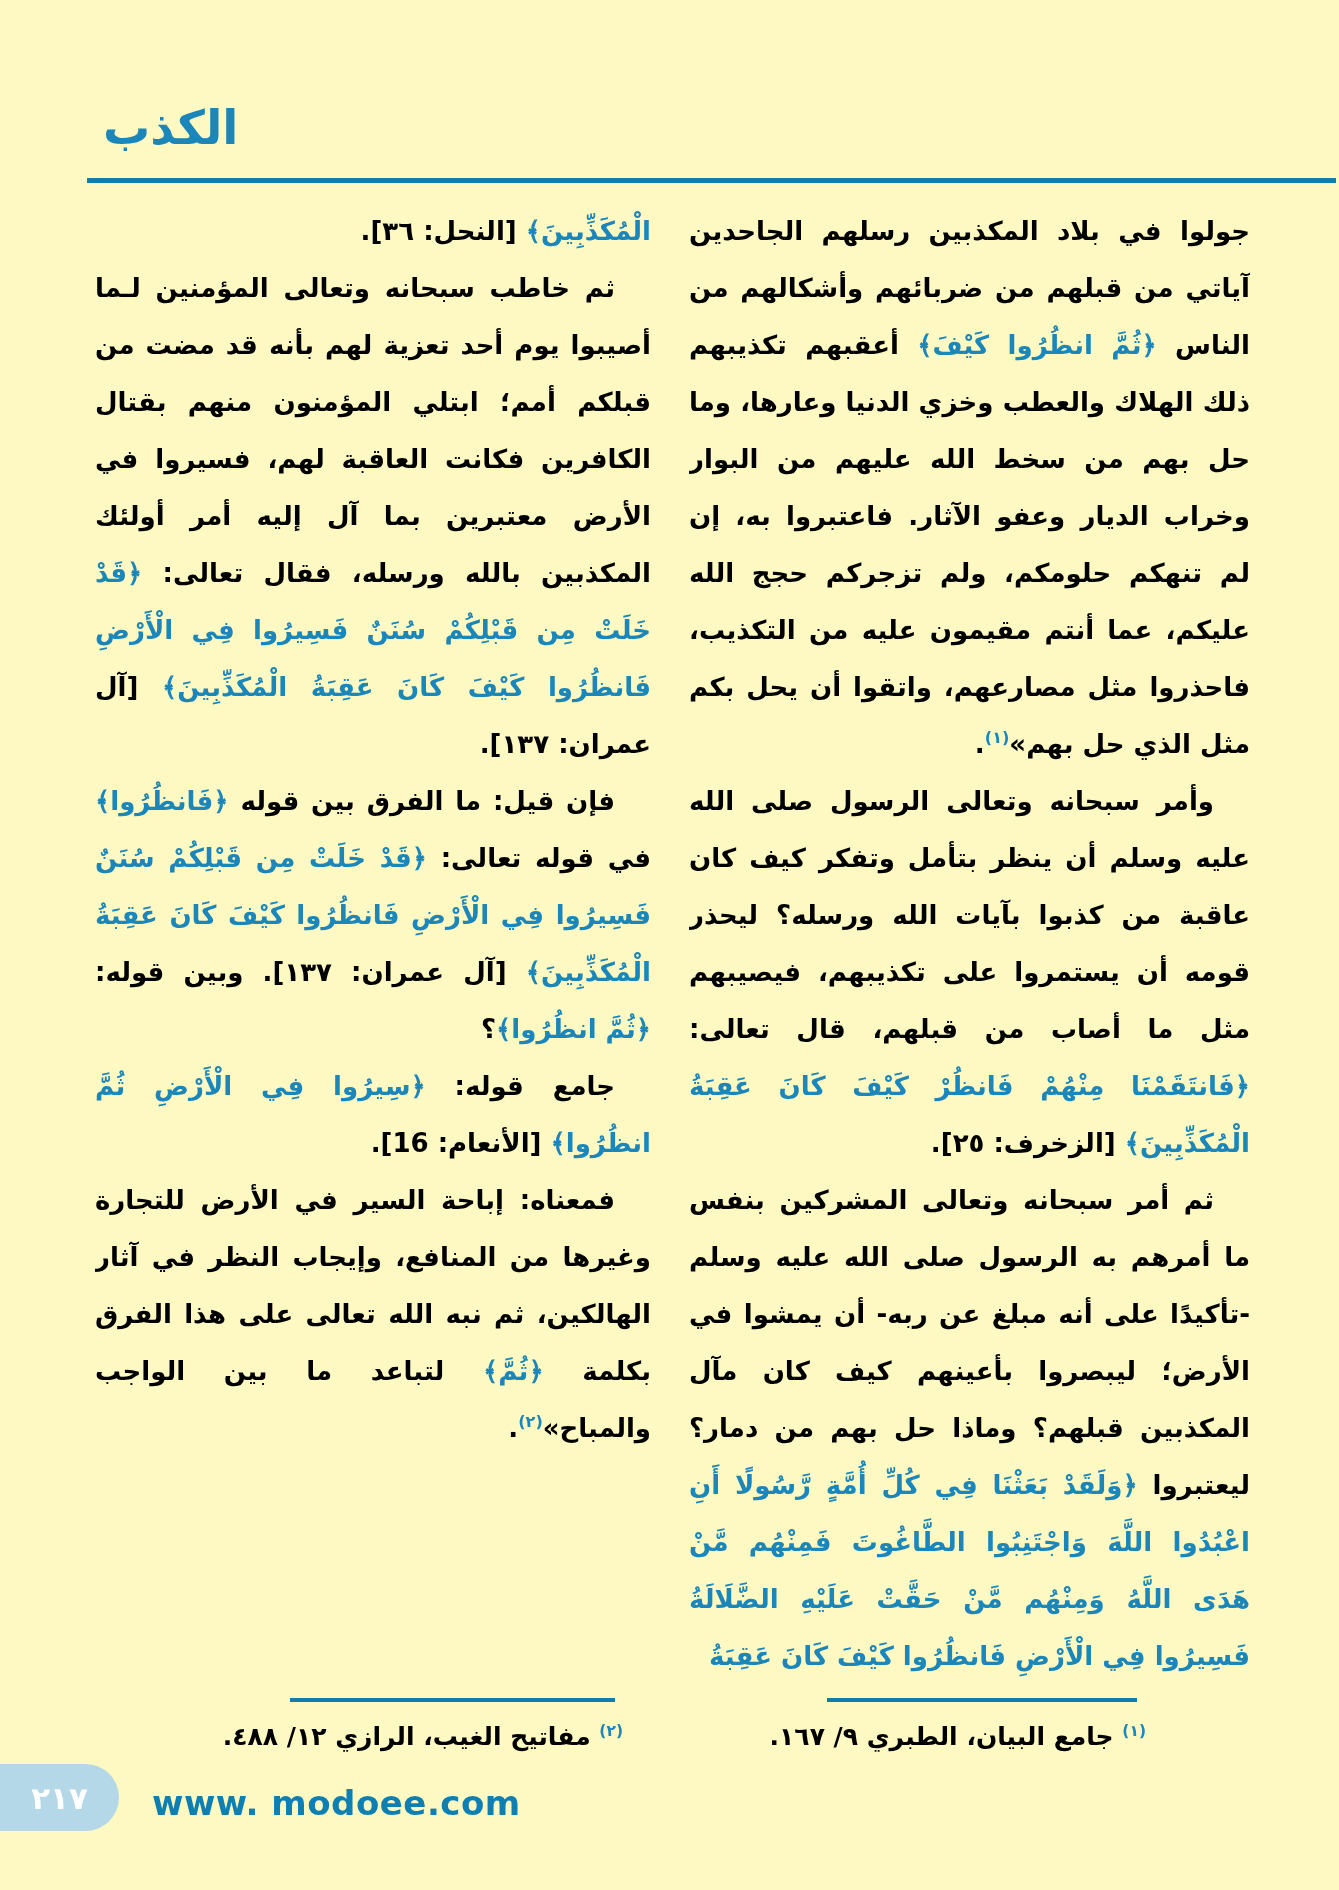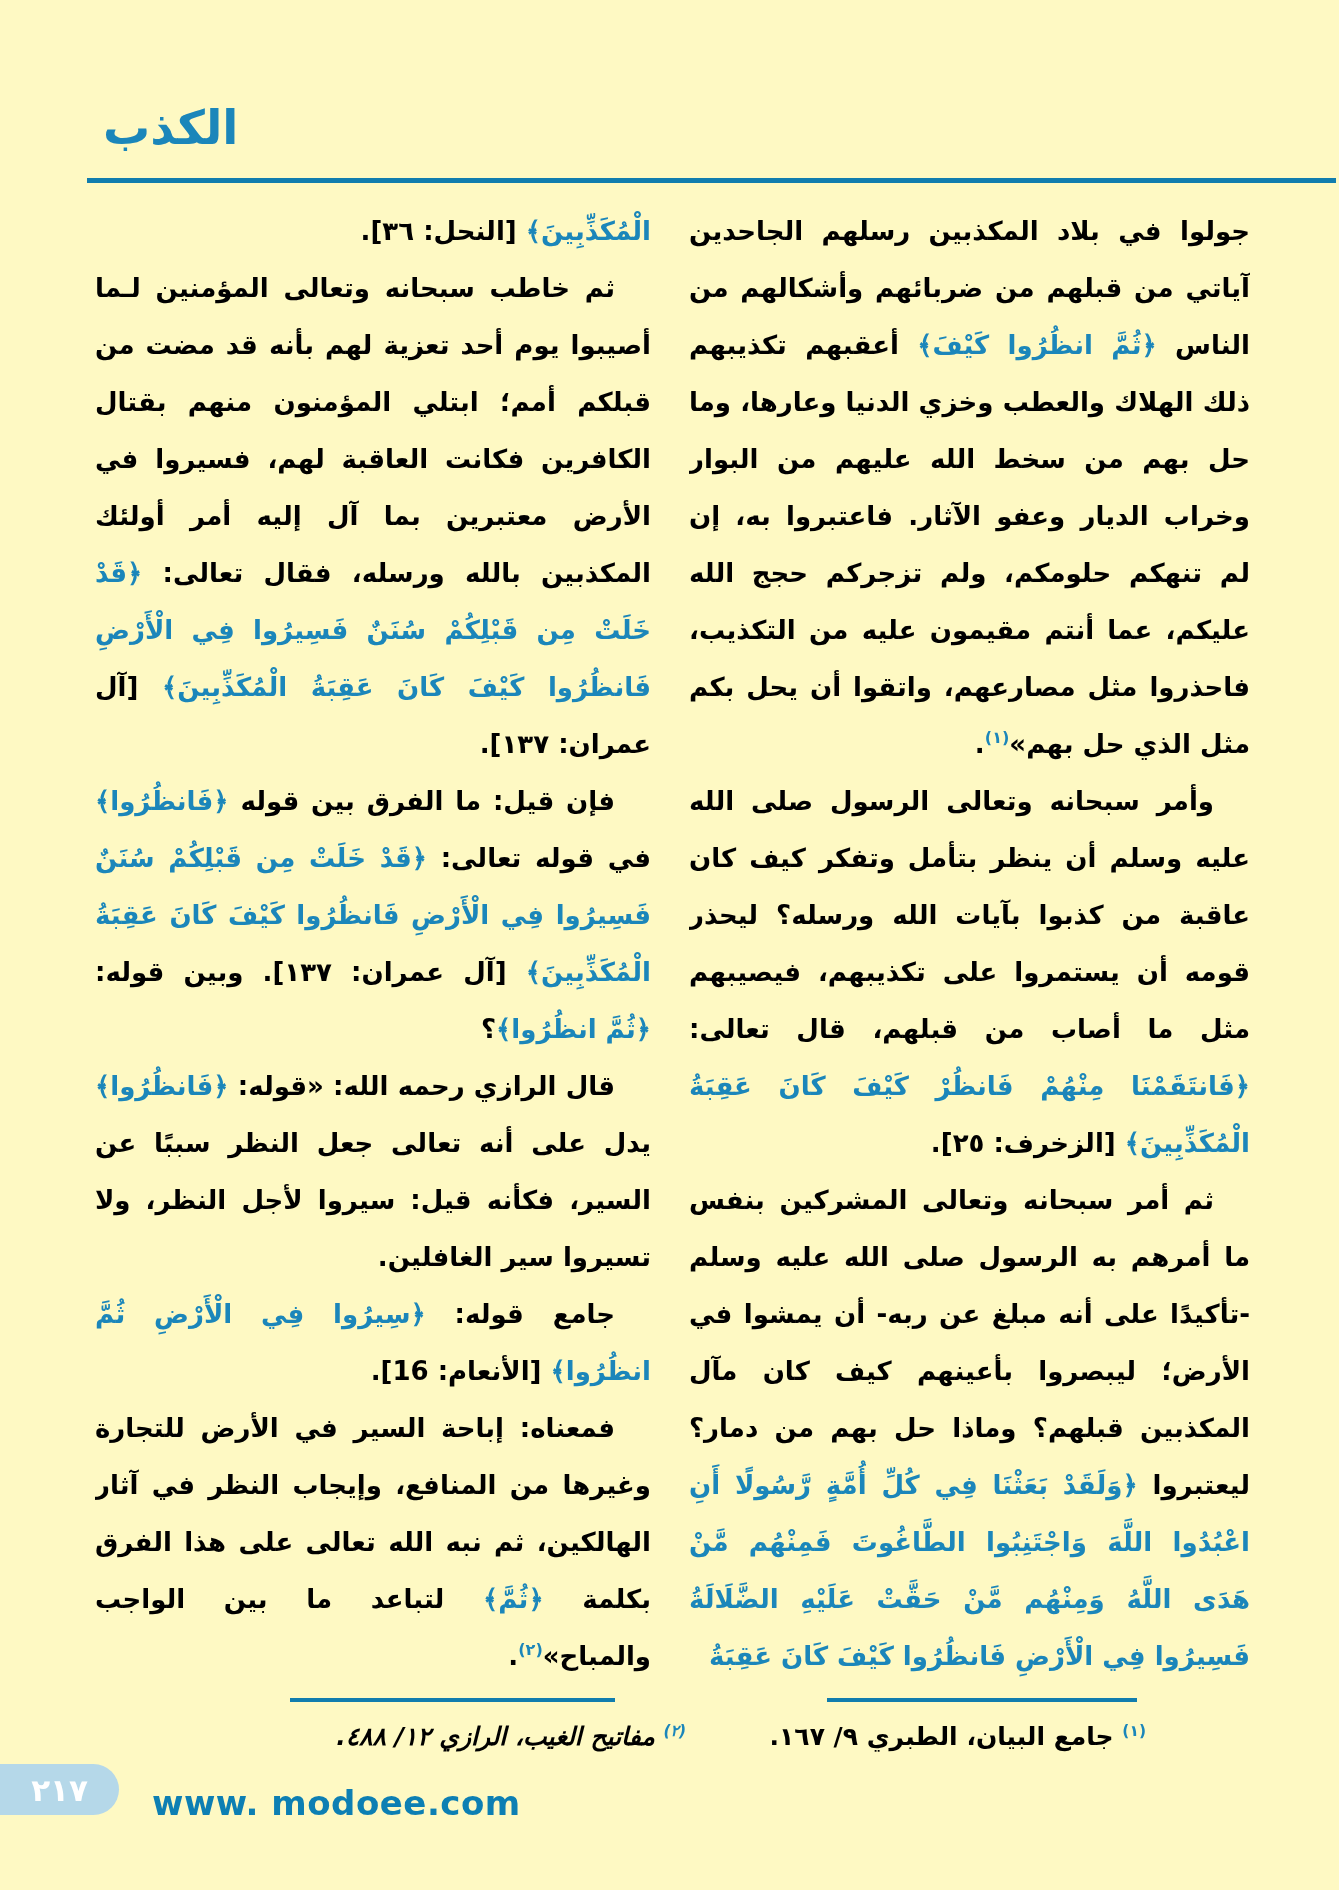--- a/index.html
+++ b/index.html
@@ -36,23 +36,23 @@
   .seg-sup{color:var(--accent);font-size:0.62em;vertical-align:super;line-height:0;}
   .fnsep{position:absolute;top:1698px;height:4px;background:var(--rule);}
   .fnsep-right{right:202px;width:310px;}
   .fnsep-left{right:724px;width:325px;}
   .footnote{
     position:absolute;top:1714px;
     font-size:25px;font-weight:bold;line-height:46px;
     white-space:nowrap;color:var(--ink);direction:rtl;
   }
   .fn-right{right:193px;}
-  .fn-left{right:653px;font-style:italic;}
+  .fn-left{right:716px;}
   .page-tab{
-    position:absolute;left:0;top:1764px;width:119px;height:51px;
+    position:absolute;left:0;top:1764px;width:119px;height:67px;
     background:var(--pill);
     border-radius:0 34px 34px 0;
     display:flex;align-items:center;justify-content:center;
   }
   .page-tab .num{color:#ffffff;font-size:31px;font-weight:bold;}
   .site-url{
     position:absolute;left:152px;top:1783px;
     font-size:34px;font-weight:bold;color:var(--url);
     direction:ltr;letter-spacing:0.5px;
   }
@@ -69,21 +69,20 @@
   <div class="col col-right">
       <p class="para"><span class="seg-r">جولوا في بلاد المكذبين رسلهم الجاحدين آياتي من قبلهم من ضربائهم وأشكالهم من الناس </span><span class="seg-q">﴿ثُمَّ انظُرُوا كَيْفَ﴾</span><span class="seg-r"> أعقبهم تكذيبهم ذلك الهلاك والعطب وخزي الدنيا وعارها، وما حل بهم من سخط الله عليهم من البوار وخراب الديار وعفو الآثار. فاعتبروا به، إن لم تنهكم حلومكم، ولم تزجركم حجج الله عليكم، عما أنتم مقيمون عليه من التكذيب، فاحذروا مثل مصارعهم، واتقوا أن يحل بكم مثل الذي حل بهم»</span><span class="seg-sup">(١)</span><span class="seg-r">.</span></p>
       <p class="para indent"><span class="seg-r">وأمر سبحانه وتعالى الرسول صلى الله عليه وسلم أن ينظر بتأمل وتفكر كيف كان عاقبة من كذبوا بآيات الله ورسله؟ ليحذر قومه أن يستمروا على تكذيبهم، فيصيبهم مثل ما أصاب من قبلهم، قال تعالى: </span><span class="seg-q">﴿فَانتَقَمْنَا مِنْهُمْ فَانظُرْ كَيْفَ كَانَ عَقِبَةُ الْمُكَذِّبِينَ﴾</span><span class="seg-r"> [الزخرف: ٢٥].</span></p>
       <p class="para indent"><span class="seg-r">ثم أمر سبحانه وتعالى المشركين بنفس ما أمرهم به الرسول صلى الله عليه وسلم -تأكيدًا على أنه مبلغ عن ربه- أن يمشوا في الأرض؛ ليبصروا بأعينهم كيف كان مآل المكذبين قبلهم؟ وماذا حل بهم من دمار؟ ليعتبروا </span><span class="seg-q">﴿وَلَقَدْ بَعَثْنَا فِي كُلِّ أُمَّةٍ رَّسُولًا أَنِ اعْبُدُوا اللَّهَ وَاجْتَنِبُوا الطَّاغُوتَ فَمِنْهُم مَّنْ هَدَى اللَّهُ وَمِنْهُم مَّنْ حَقَّتْ عَلَيْهِ الضَّلَالَةُ فَسِيرُوا فِي الْأَرْضِ فَانظُرُوا كَيْفَ كَانَ عَقِبَةُ</span></p>
     </div>
 
   <div class="col col-left">
       <p class="para"><span class="seg-q">الْمُكَذِّبِينَ﴾</span><span class="seg-r"> [النحل: ٣٦].</span></p>
       <p class="para indent"><span class="seg-r">ثم خاطب سبحانه وتعالى المؤمنين لـما أصيبوا يوم أحد تعزية لهم بأنه قد مضت من قبلكم أمم؛ ابتلي المؤمنون منهم بقتال الكافرين فكانت العاقبة لهم، فسيروا في الأرض معتبرين بما آل إليه أمر أولئك المكذبين بالله ورسله، فقال تعالى: </span><span class="seg-q">﴿قَدْ خَلَتْ مِن قَبْلِكُمْ سُنَنٌ فَسِيرُوا فِي الْأَرْضِ فَانظُرُوا كَيْفَ كَانَ عَقِبَةُ الْمُكَذِّبِينَ﴾</span><span class="seg-r"> [آل عمران: ١٣٧].</span></p>
       <p class="para indent"><span class="seg-r">فإن قيل: ما الفرق بين قوله </span><span class="seg-q">﴿فَانظُرُوا﴾</span><span class="seg-r"> في قوله تعالى: </span><span class="seg-q">﴿قَدْ خَلَتْ مِن قَبْلِكُمْ سُنَنٌ فَسِيرُوا فِي الْأَرْضِ فَانظُرُوا كَيْفَ كَانَ عَقِبَةُ الْمُكَذِّبِينَ﴾</span><span class="seg-r"> [آل عمران: ١٣٧]. وبين قوله: </span><span class="seg-q">﴿ثُمَّ انظُرُوا﴾</span><span class="seg-r">؟</span></p>
-      <p class="para indent"><span class="seg-r">قال الرازي رحمه الله: «قوله: </span><span class="seg-q">﴿فَانظُرُوا﴾</span><span class="seg-r"> يدل على أنه تعالى جعل النظر سببًا عن السير، فكأنه قيل: سيروا لأجل النظر، ولا تسيروا سير الغافلين.</span></p>
       <p class="para indent"><span class="seg-r">جامع قوله: </span><span class="seg-q">﴿سِيرُوا فِي الْأَرْضِ ثُمَّ انظُرُوا﴾</span><span class="seg-r"> [الأنعام: 16].</span></p>
       <p class="para indent"><span class="seg-r">فمعناه: إباحة السير في الأرض للتجارة وغيرها من المنافع، وإيجاب النظر في آثار الهالكين، ثم نبه الله تعالى على هذا الفرق بكلمة </span><span class="seg-q">﴿ثُمَّ﴾</span><span class="seg-r"> لتباعد ما بين الواجب والمباح»</span><span class="seg-sup">(٢)</span><span class="seg-r">.</span></p>
     </div>
 
   <div class="fnsep fnsep-right"></div>
   <div class="fnsep fnsep-left"></div>
 
   <div class="footnote fn-right"><span class="seg-sup">(١)</span><span class="seg-r"> جامع البيان، الطبري ٩/ ١٦٧.</span></div>
 
   <div class="footnote fn-left"><span class="seg-sup">(٢)</span><span class="seg-r"> مفاتيح الغيب، الرازي ١٢/ ٤٨٨.</span></div>

